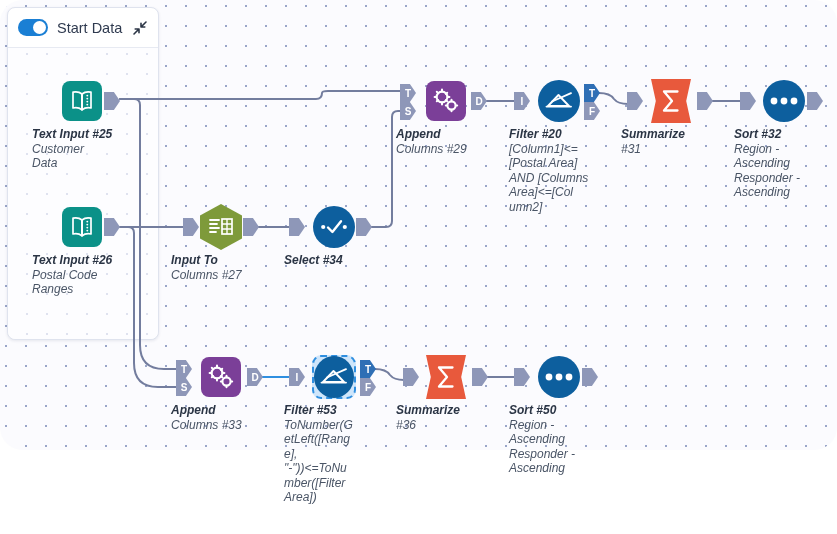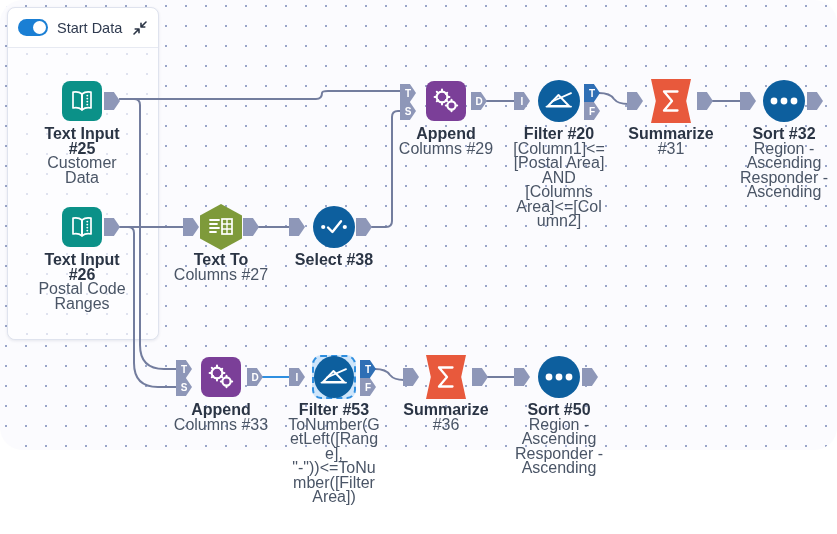--- a/index.html
+++ b/index.html
@@ -92,25 +92,25 @@
     left: -22px; top: -22px;
     width: 44px; height: 44px;
     display: flex; align-items: center; justify-content: center;
     cursor: pointer;
   }
   .tool-label {
     position: absolute;
     top: 26px;
     left: -50px;
     width: 100px;
-    text-align: center;
-    font-size: 16px;
+    font-size: 12px;
     line-height: 14.5px;
     color: #3d4757;
     pointer-events: none;
+    font-style: italic;
   }
   .tool-label .t-name { font-weight: bold; color: #2b3545; }
   .tool-label .t-desc { color: #4a5566; display:block; }
 
   
   .ic-rounded {
     width: 40px; height: 40px;
     border-radius: 8px;
     display:flex; align-items:center; justify-content:center;
   }
@@ -224,33 +224,33 @@
       <div class="tool" style="left: 221px; top: 227px;">
         <div class="tool-icon">
           <div class="ic-hex" style="background: rgb(126, 154, 58);">
             <svg width="26" height="24" viewBox="0 0 26 24">
               <path d="M2 5 H11 M2 9 H9 M2 13 H11 M2 17 H8" stroke="#fff" stroke-width="1.8" stroke-linecap="round"></path>
               <rect x="14" y="4" width="10" height="15" fill="none" stroke="#fff" stroke-width="1.7"></rect>
               <path d="M14 9 H24 M14 14 H24 M19 4 V19" stroke="#fff" stroke-width="1.4"></path>
             </svg>
           </div>
         </div>
-        <div class="tool-label"><span class="t-name">Text To</span><span class="t-desc">Columns #27</span></div>
+        <div class="tool-label"><span class="t-name">Input To</span><span class="t-desc">Columns #27</span></div>
       </div>
       <div class="tool" style="left: 334px; top: 227px;">
         <div class="tool-icon">
           <div class="ic-circle" style="background: rgb(13, 95, 158);">
             <svg width="28" height="18" viewBox="0 0 28 18">
               <circle cx="3.2" cy="9" r="2.1" fill="#fff"></circle>
               <circle cx="24.8" cy="9" r="2.1" fill="#fff"></circle>
               <path d="M8 9.5 L12.4 14 L21 3.2" fill="none" stroke="#fff" stroke-width="2.4" stroke-linecap="round" stroke-linejoin="round"></path>
             </svg>
           </div>
         </div>
-        <div class="tool-label"><span class="t-name">Select #38</span></div>
+        <div class="tool-label"><span class="t-name">Select #34</span></div>
       </div>
       <div class="tool" style="left: 446px; top: 101px;">
         <div class="tool-icon">
           <div class="ic-rounded" style="background: rgb(123, 63, 152);">
             <svg width="28" height="26" viewBox="0 0 28 26">
               <g fill="none" stroke="#fff" stroke-width="2.1">
                 <circle cx="10" cy="9" r="5.4"></circle>
                 <circle cx="19.5" cy="17.5" r="4.1"></circle>
               </g>
               <g stroke="#fff" stroke-width="2" stroke-linecap="round">

